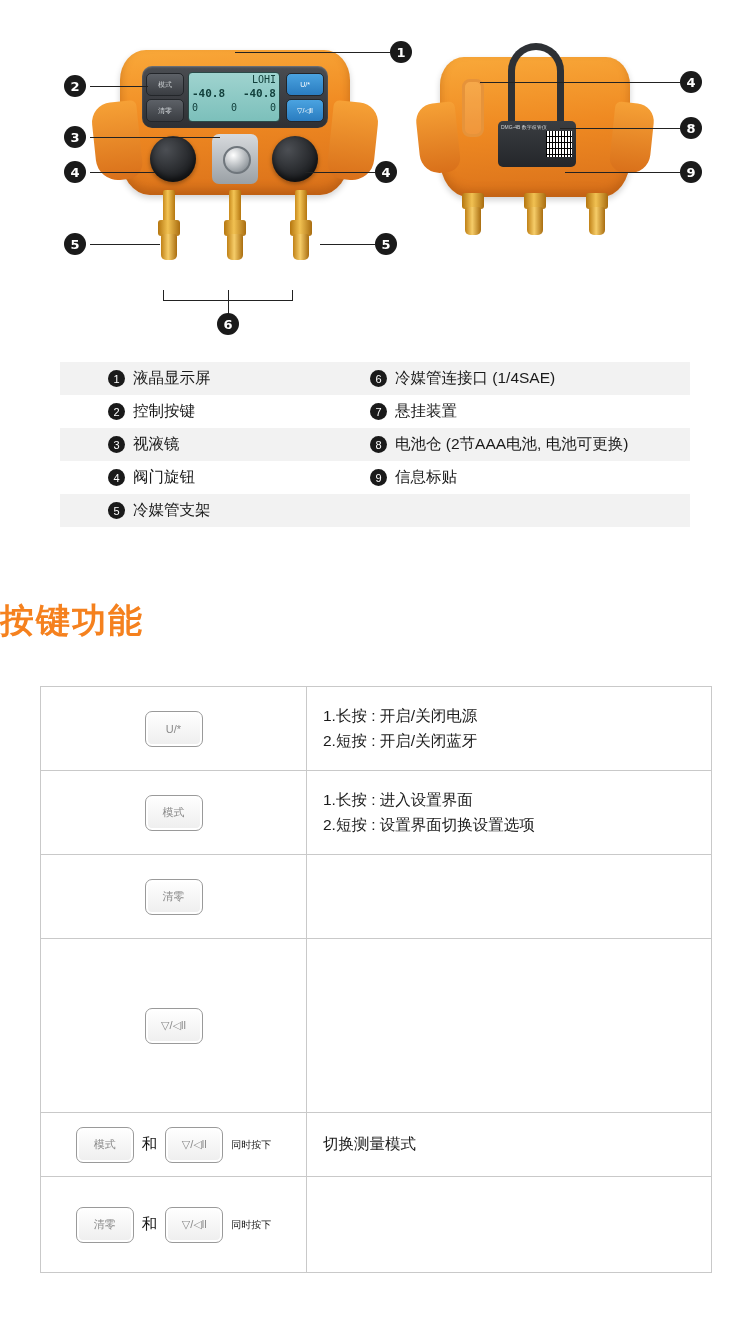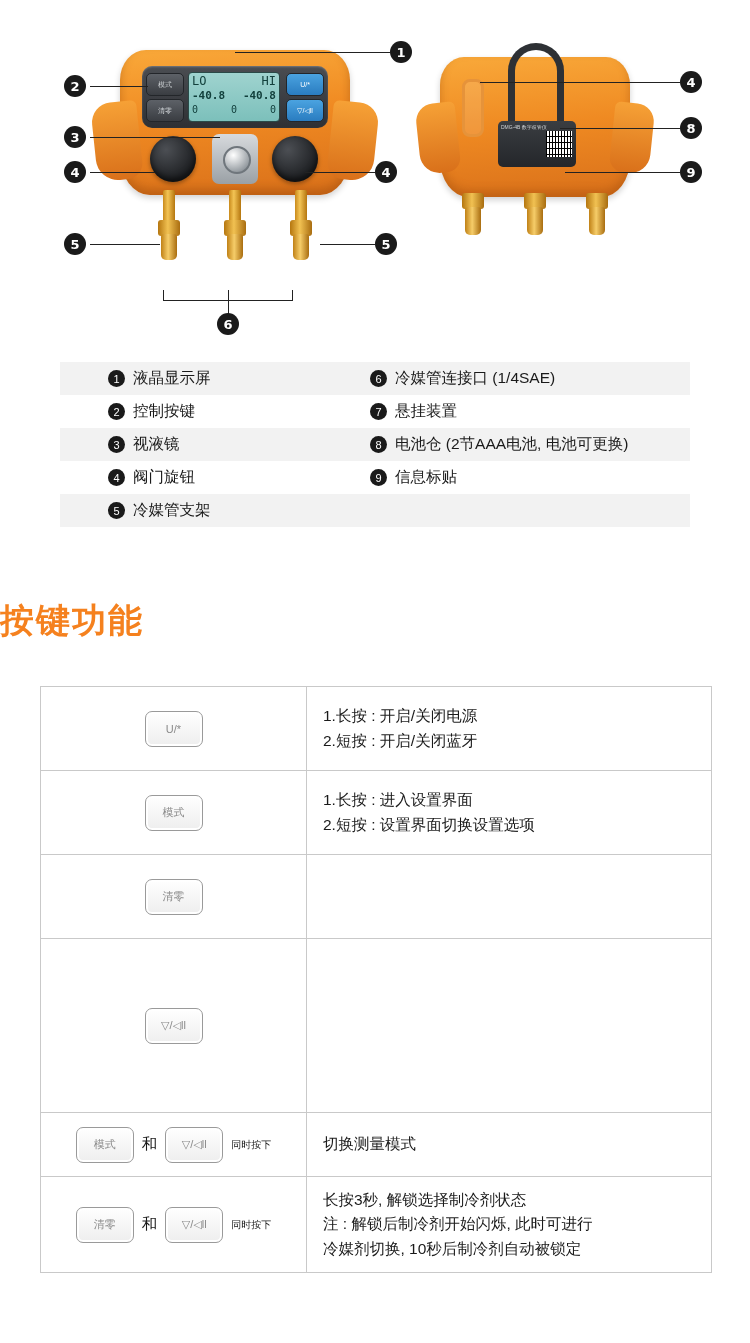--- a/index.html
+++ b/index.html
@@ -69,21 +69,21 @@
     width: 92px; height: 50px;
     background: linear-gradient(180deg,#9fd3cf,#7cc0bb);
     border-radius: 4px;
     border: 1px solid #2a4a48;
     color: #12403c;
     font-family: "DejaVu Sans Mono", monospace;
     font-size: 8px;
     padding: 2px 3px;
     line-height: 1.05;
   }
-  .lcd .row1 { display:flex; justify-content:space-between; font-size:12px; }
+  .lcd .row1 { display:flex; justify-content:flex-end; font-size:10px; }
   .lcd .row2 { display:flex; justify-content:space-between; font-size:11px; font-weight:bold; margin-top:2px;}
   .lcd .row3 { display:flex; justify-content:space-between; font-size:10px; margin-top:4px;}
   .key {
     position:absolute;
     width: 38px; height: 23px;
     background: linear-gradient(180deg,#5d6167,#3a3d42);
     border-radius: 5px;
     border: 1px solid #23262a;
     color: #cfd3d6;
     font-size: 7px;
@@ -542,18 +542,15 @@
     <div class="fn-left">
       <div class="btn-glyph">
         <span>清零</span>
       </div>
       <span class="conj">和</span>
       <div class="btn-glyph">
         <span>▽/◁ll</span>
       </div>
       <span class="press-label">同时按下</span>
     </div>
-    <div class="fn-right" style="white-space:pre-line;">长按3秒, 解锁选择制冷剂状态
-注 : 解锁后制冷剂开始闪烁, 此时可进行
-冷媒剂切换, 10秒后制冷剂自动被锁定</div>
   </div>
 
 </div>
 
 </body></html>

